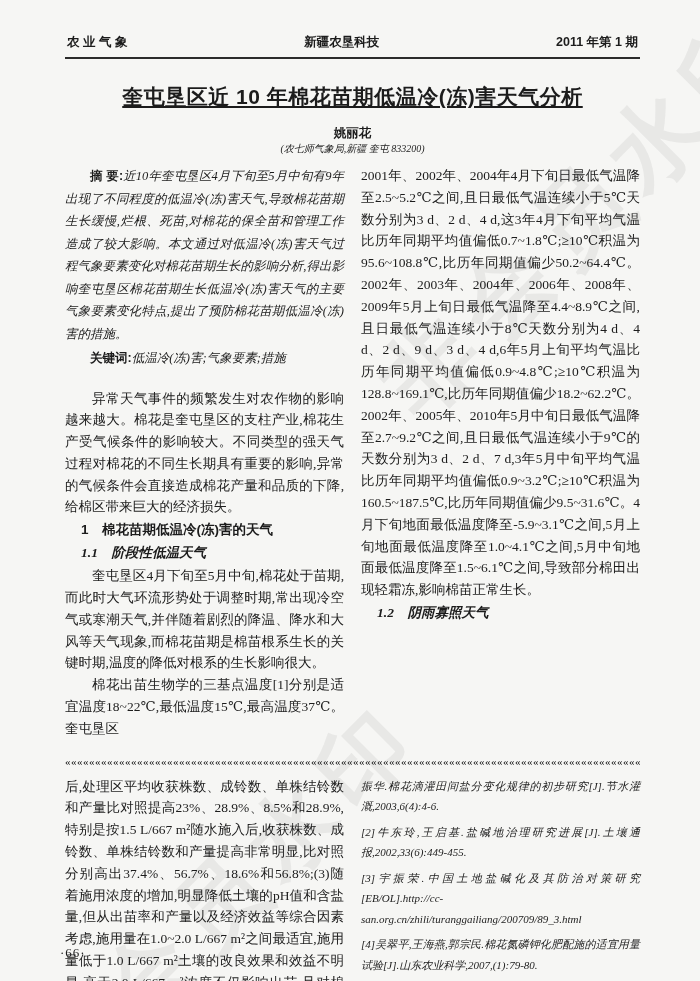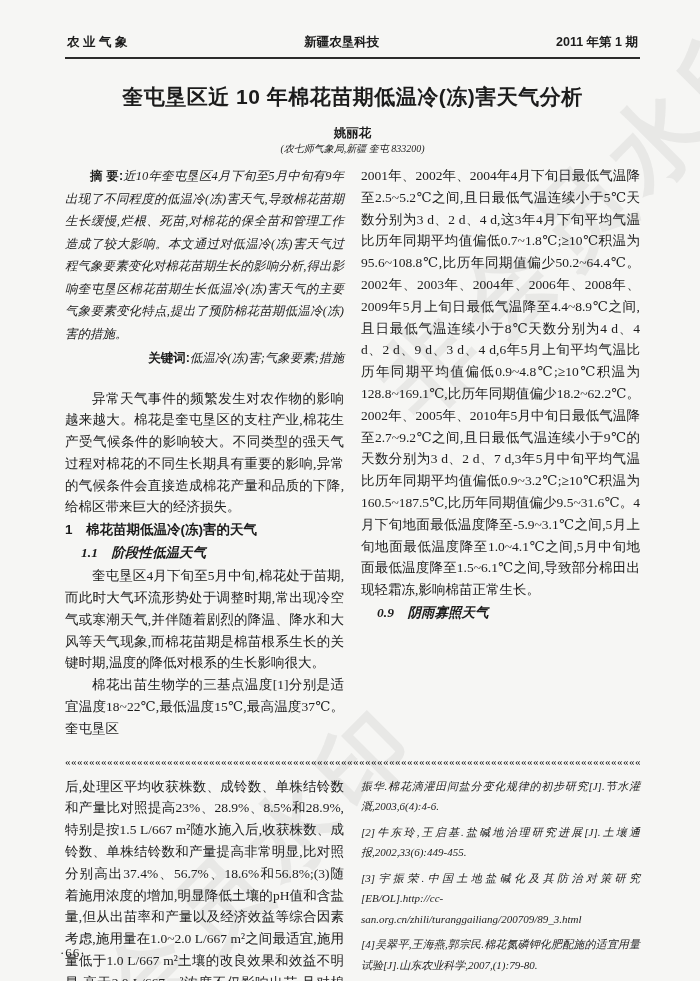--- a/index.html
+++ b/index.html
@@ -38,48 +38,49 @@
     padding:0 2px 6px 2px;
   }
   .header-rule{border:none;border-top:2px solid #2b2b2b;margin:0 0 24px 0;}
   
   .article-title{
     text-align:center;
     font-family:"Liberation Sans","DejaVu Sans",sans-serif;
     font-size:21px;font-weight:bold;
     letter-spacing:0.5px;
     margin:6px 0 14px 0;
+    text-decoration:underline;
   }
   .article-author{text-align:center;font-size:12.5px;font-weight:bold;margin-bottom:0;}
   .article-affiliation{
     text-align:center;font-size:10px;font-style:italic;margin-bottom:9px;
   }
   
   .columns{display:flex;gap:17px;position:relative;z-index:1;}
   .col{flex:1 1 0;min-width:0;}
-  p{margin:0;text-align:right;}
+  p{margin:0;}
   .kai{font-style:italic;}
   .abstract-p{
     font-size:12.5px;line-height:22.5px;text-align:justify;
     margin-bottom:2px;
   }
   .abstract-p .lbl,.keywords-p .lbl{
     font-style:normal;font-weight:bold;
     font-family:"Liberation Sans","DejaVu Sans",sans-serif;
   }
   .abstract-p .ind{display:inline-block;width:2em;}
   .keywords-p{font-size:12.5px;line-height:22.5px;margin-bottom:18px;}
   .body-p{
     font-size:13.5px;line-height:21.8px;text-align:justify;
   }
   .indent{text-indent:2em;}
   .sec-h1{
     font-family:"Liberation Sans","DejaVu Sans",sans-serif;
     font-size:13.5px;font-weight:bold;
-    line-height:22px;margin:1px 0;
+    line-height:22px;margin:1px 16px;
   }
   .sec-h2{
     font-size:13.5px;font-weight:bold;font-style:italic;
     line-height:22px;margin:1px 16px;
   }
   
   .divider{
     white-space:nowrap;overflow:hidden;
     font-size:11px;letter-spacing:0.5px;color:#222;
     line-height:14px;
@@ -119,21 +120,21 @@
       <p class="abstract-p kai"><span class="ind"></span><span class="lbl">摘  要:</span><span>近10年奎屯垦区4月下旬至5月中旬有9年出现了不同程度的低温冷(冻)害天气,导致棉花苗期生长缓慢,烂根、死苗,对棉花的保全苗和管理工作造成了较大影响。本文通过对低温冷(冻)害天气过程气象要素变化对棉花苗期生长的影响分析,得出影响奎屯垦区棉花苗期生长低温冷(冻)害天气的主要气象要素变化特点,提出了预防棉花苗期低温冷(冻)害的措施。</span></p>
       <p class="keywords-p kai"><span class="ind" style="display:inline-block;width:2em;"></span><span class="lbl">关键词:</span><span>低温冷(冻)害;气象要素;措施</span></p>
       <p class="body-p indent">异常天气事件的频繁发生对农作物的影响越来越大。棉花是奎屯垦区的支柱产业,棉花生产受气候条件的影响较大。不同类型的强天气过程对棉花的不同生长期具有重要的影响,异常的气候条件会直接造成棉花产量和品质的下降,给棉区带来巨大的经济损失。</p>
       <h2 class="sec-h1">1　棉花苗期低温冷(冻)害的天气</h2>
       <h3 class="sec-h2">1.1　阶段性低温天气</h3>
       <p class="body-p indent">奎屯垦区4月下旬至5月中旬,棉花处于苗期,而此时大气环流形势处于调整时期,常出现冷空气或寒潮天气,并伴随着剧烈的降温、降水和大风等天气现象,而棉花苗期是棉苗根系生长的关键时期,温度的降低对根系的生长影响很大。</p>
       <p class="body-p indent">棉花出苗生物学的三基点温度[1]分别是适宜温度18~22℃,最低温度15℃,最高温度37℃。奎屯垦区</p>
     </div>
     <div class="col">
       <p class="body-p">2001年、2002年、2004年4月下旬日最低气温降至2.5~5.2℃之间,且日最低气温连续小于5℃天数分别为3 d、2 d、4 d,这3年4月下旬平均气温比历年同期平均值偏低0.7~1.8℃;≥10℃积温为95.6~108.8℃,比历年同期值偏少50.2~64.4℃。2002年、2003年、2004年、2006年、2008年、2009年5月上旬日最低气温降至4.4~8.9℃之间,且日最低气温连续小于8℃天数分别为4 d、4 d、2 d、9 d、3 d、4 d,6年5月上旬平均气温比历年同期平均值偏低0.9~4.8℃;≥10℃积温为128.8~169.1℃,比历年同期值偏少18.2~62.2℃。2002年、2005年、2010年5月中旬日最低气温降至2.7~9.2℃之间,且日最低气温连续小于9℃的天数分别为3 d、2 d、7 d,3年5月中旬平均气温比历年同期平均值偏低0.9~3.2℃;≥10℃积温为160.5~187.5℃,比历年同期值偏少9.5~31.6℃。4月下旬地面最低温度降至-5.9~3.1℃之间,5月上旬地面最低温度降至1.0~4.1℃之间,5月中旬地面最低温度降至1.5~6.1℃之间,导致部分棉田出现轻霜冻,影响棉苗正常生长。</p>
-      <h3 class="sec-h2">0.9　阴雨寡照天气</h3>
+      <h3 class="sec-h2">1.2　阴雨寡照天气</h3>
     </div>
   </div>
 
   <div class="divider">««««««««««««««««««««««««««««««««««««««««««««««««««««««««««««««««««««««««««««««««««««««««««««««««««««««««««««««</div>
 
   <div class="columns bottom-columns">
     <div class="col">
       <p class="body-p">后,处理区平均收获株数、成铃数、单株结铃数和产量比对照提高23%、28.9%、8.5%和28.9%,特别是按1.5 L/667 m²随水施入后,收获株数、成铃数、单株结铃数和产量提高非常明显,比对照分别高出37.4%、56.7%、18.6%和56.8%;(3)随着施用浓度的增加,明显降低土壤的pH值和含盐量,但从出苗率和产量以及经济效益等综合因素考虑,施用量在1.0~2.0 L/667 m²之间最适宜,施用量低于1.0 L/667 m²土壤的改良效果和效益不明显,高于2.0 L/667 m²浓度不仅影响出苗,且对棉苗生长有影响。</p>
 
     </div>

